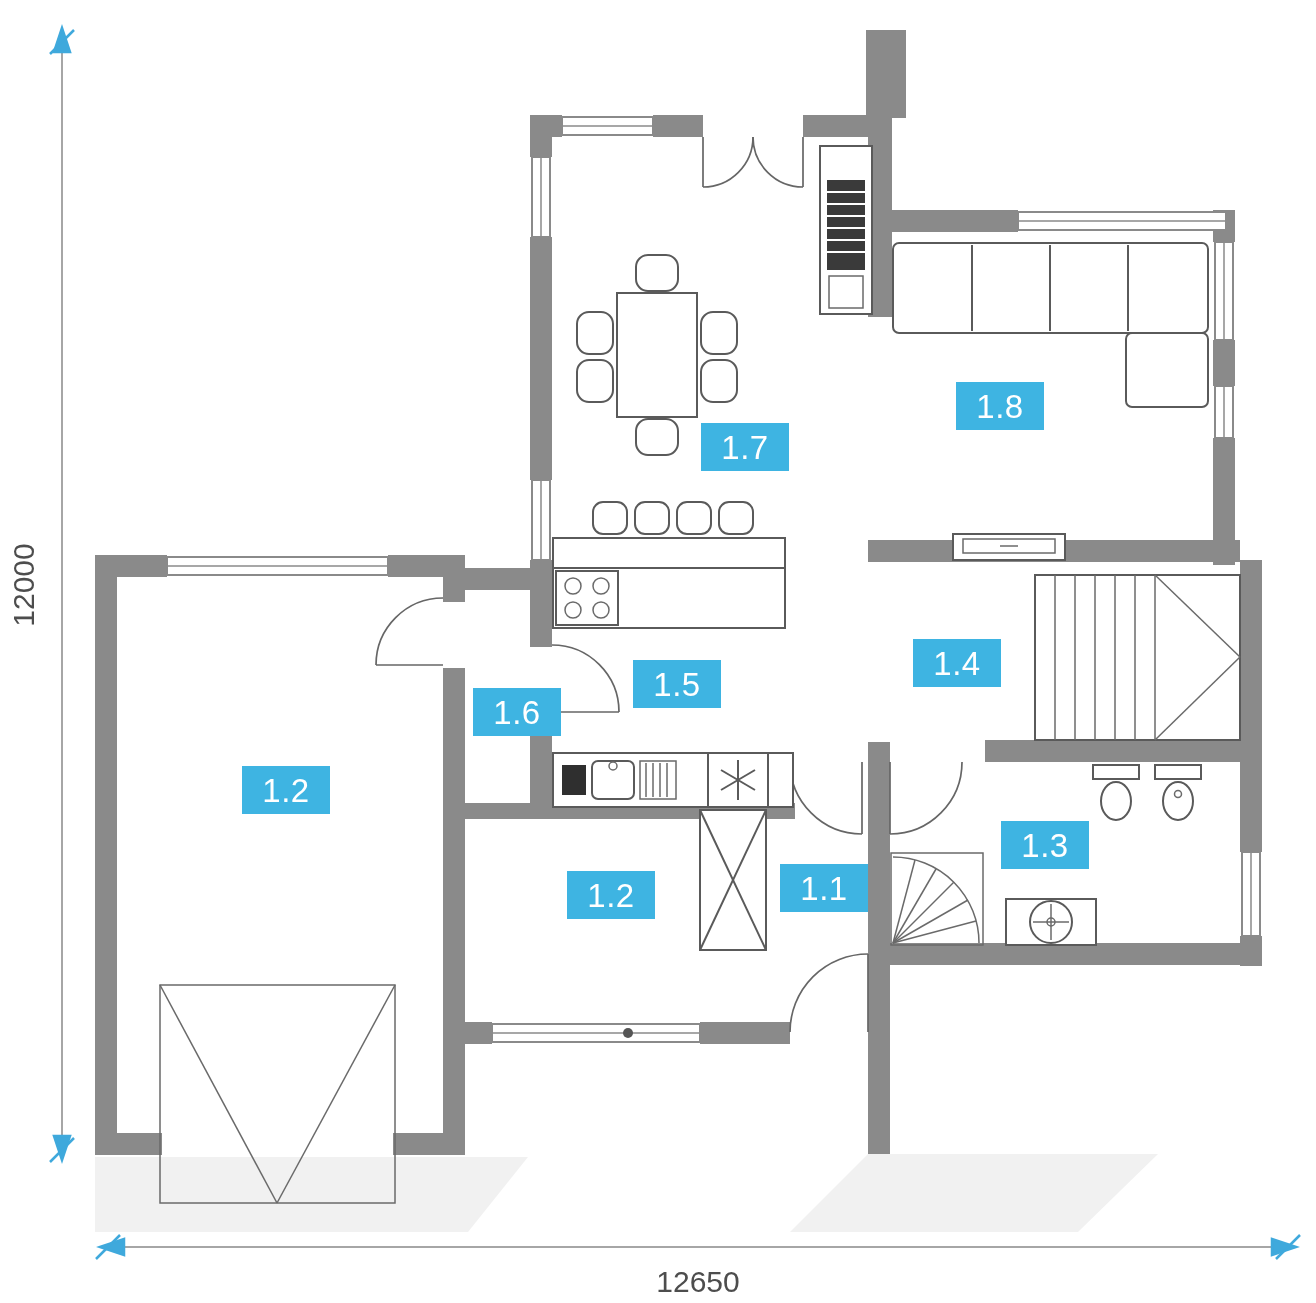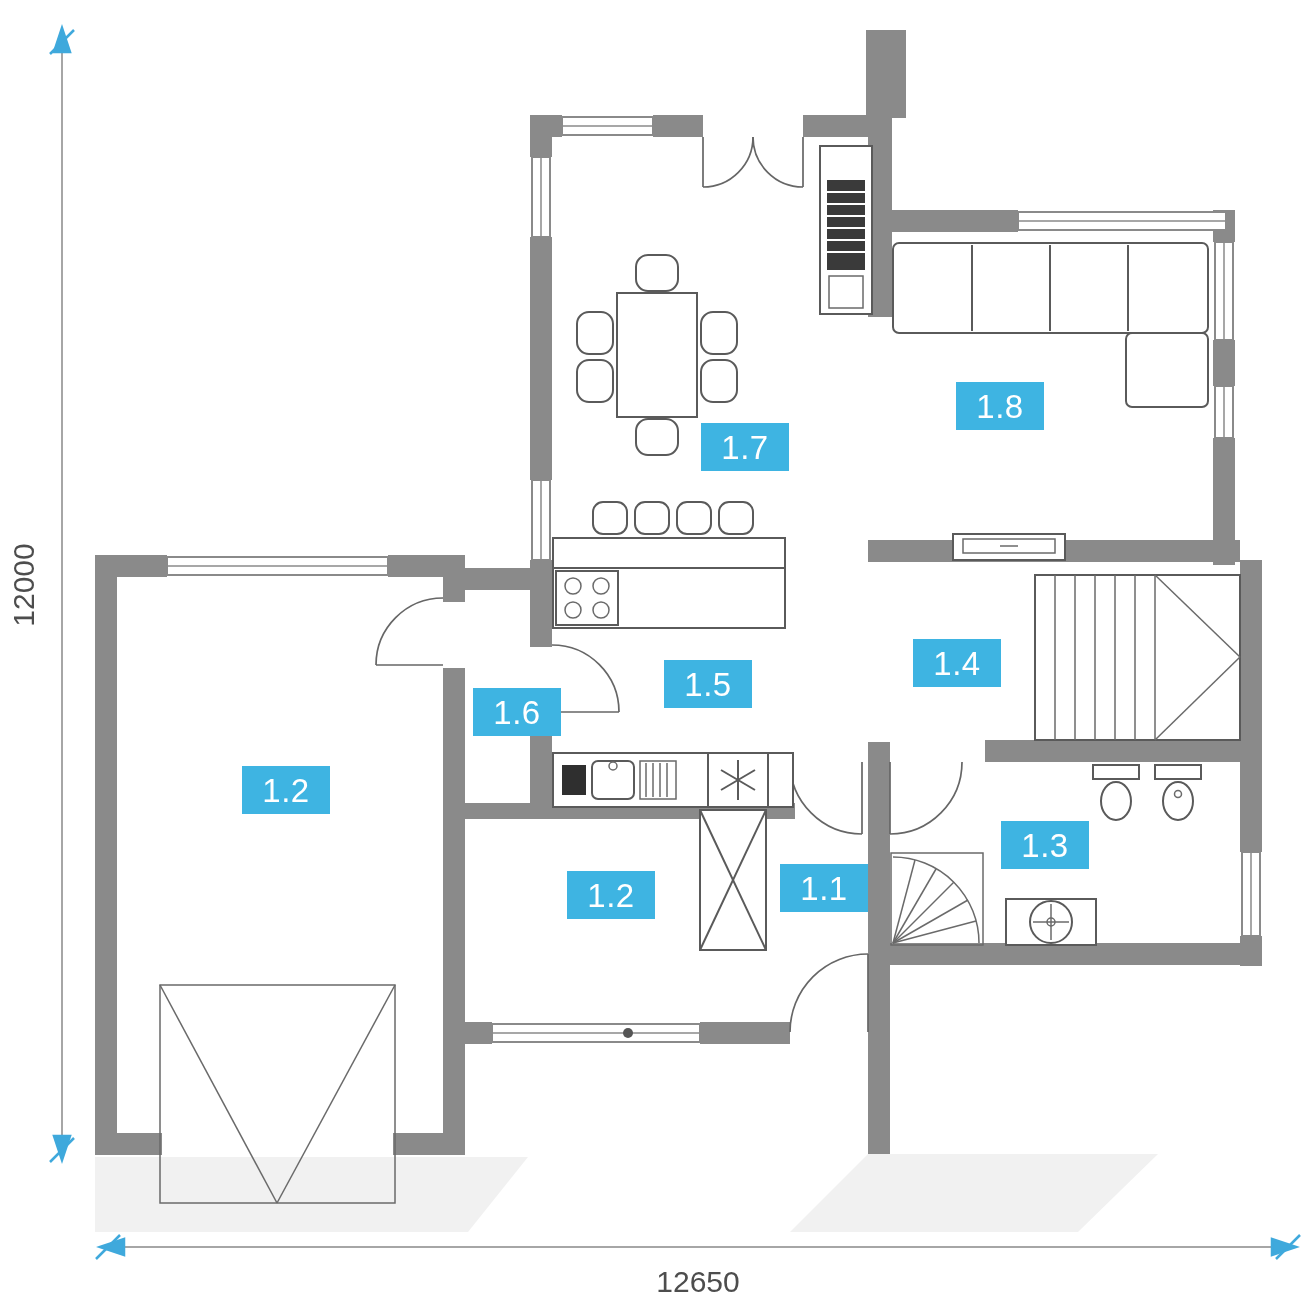--- a/index.html
+++ b/index.html
@@ -313,19 +313,19 @@
       <polygon class="arrow" points="1296,1247 1272,1239 1272,1255"></polygon>
       <line class="arrow" x1="1276" y1="1259" x2="1300" y2="1235"></line>
       <text class="dim-text" x="698" y="1292" text-anchor="middle">12650</text>
     </g>
   </svg>
 
   <div class="room-label" style="left:780px;top:864px">1.1</div>
   <div class="room-label" style="left:567px;top:871px">1.2</div>
   <div class="room-label" style="left:1001px;top:821px">1.3</div>
   <div class="room-label" style="left:913px;top:639px">1.4</div>
-  <div class="room-label" style="left:664px;top:660px">1.5</div>
+  <div class="room-label" style="left:633px;top:660px">1.5</div>
   <div class="room-label" style="left:473px;top:688px">1.6</div>
   <div class="room-label" style="left:701px;top:423px">1.7</div>
   <div class="room-label" style="left:956px;top:382px">1.8</div>
   <div class="room-label" style="left:242px;top:766px">1.2</div>
 
 </div>
 
 </body></html>

